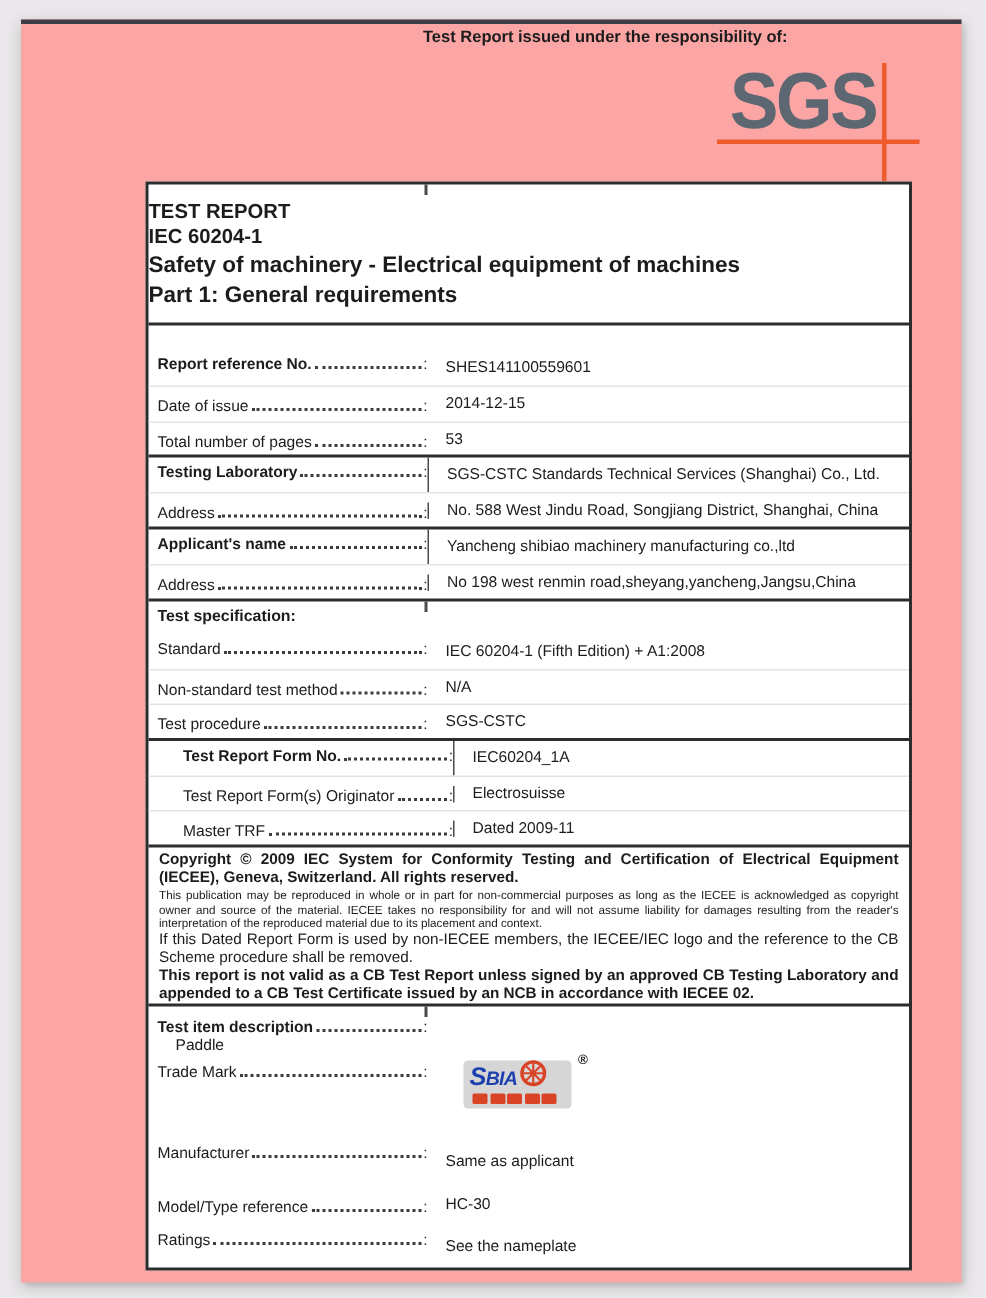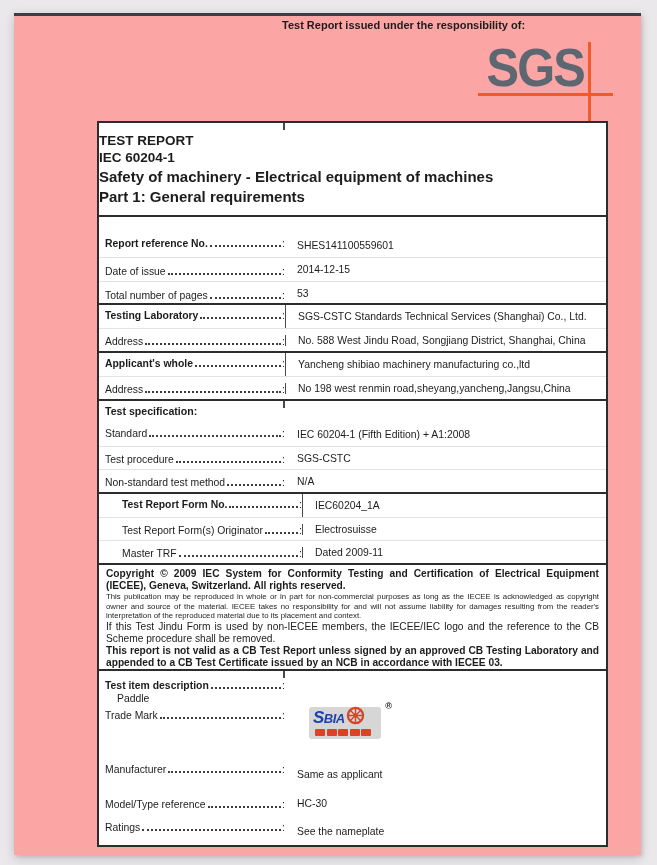--- a/index.html
+++ b/index.html
@@ -117,21 +117,21 @@
             <span class="lbl">Address</span>
             <span class="dots"></span>
           </div>
         <div class="cell-value">No. 588 West Jindu Road, Songjiang District, Shanghai, China</div>
       </div>
     </div>
 
     <div class="block">
       <div class="frow bold vdiv h23">
         <div class="cell-label">
-            <span class="lbl">Applicant's whole</span>
+            <span class="lbl">Applicant's name</span>
             <span class="dots"></span>
           </div>
         <div class="cell-value">Yancheng shibiao machinery manufacturing co.,ltd</div>
       </div>
       <div class="frow sep vdiv h23">
         <div class="cell-label">
             <span class="lbl">Address</span>
             <span class="dots"></span>
           </div>
         <div class="cell-value">No 198 west renmin road,sheyang,yancheng,Jangsu,China</div>
@@ -142,31 +142,31 @@
       <div class="sec-header tick">Test specification:</div>
       <div class="frow h20" style="height:20px">
         <div class="cell-label">
             <span class="lbl">Standard</span>
             <span class="dots"></span>
           </div>
         <div class="cell-value">IEC 60204-1 (Fifth Edition) + A1:2008</div>
       </div>
       <div class="frow sep" style="height:20px">
         <div class="cell-label">
+            <span class="lbl">Non-standard test method</span>
+            <span class="dots"></span>
+          </div>
+        <div class="cell-value">N/A</div>
+      </div>
+      <div class="frow sep" style="height:20px">
+        <div class="cell-label">
             <span class="lbl">Test procedure</span>
             <span class="dots"></span>
           </div>
         <div class="cell-value">SGS-CSTC</div>
-      </div>
-      <div class="frow sep" style="height:20px">
-        <div class="cell-label">
-            <span class="lbl">Non-standard test method</span>
-            <span class="dots"></span>
-          </div>
-        <div class="cell-value">N/A</div>
       </div>
     </div>
 
     <div class="block">
       <div class="frow bold vdiv h22">
         <div class="cell-label">
             <span class="lbl">Test Report Form No.</span>
             <span class="dots"></span>
           </div>
         <div class="cell-value">IEC60204_1A</div>
@@ -183,22 +183,22 @@
             <span class="lbl">Master TRF</span>
             <span class="dots"></span>
           </div>
         <div class="cell-value">Dated 2009-11</div>
       </div>
     </div>
 
     <div class="block copyright">
       <div class="cp-b">Copyright © 2009 IEC System for Conformity Testing and Certification of Electrical Equipment (IECEE), Geneva, Switzerland. All rights reserved.</div>
       <div class="cp-s">This publication may be reproduced in whole or in part for non-commercial purposes as long as the IECEE is acknowledged as copyright owner and source of the material. IECEE takes no responsibility for and will not assume liability for damages resulting from the reader's interpretation of the reproduced material due to its placement and context.</div>
-      <div class="cp-r">If this Test Jindu Form is used by non-IECEE members, the IECEE/IEC logo and the reference to the CB Scheme procedure shall be removed.</div>
-      <div class="cp-b2">This report is not valid as a CB Test Report unless signed by an approved CB Testing Laboratory and appended to a CB Test Certificate issued by an NCB in accordance with IECEE 03.</div>
+      <div class="cp-r">If this Dated Report Form is used by non-IECEE members, the IECEE/IEC logo and the reference to the CB Scheme procedure shall be removed.</div>
+      <div class="cp-b2">This report is not valid as a CB Test Report unless signed by an approved CB Testing Laboratory and appended to a CB Test Certificate issued by an NCB in accordance with IECEE 02.</div>
     </div>
 
     <div class="block blockF">
       <div class="frow bold rF1 tick">
         <div class="cell-label">
             <span class="lbl">Test item description</span>
             <span class="dots"></span>
           </div>
         <div class="cell-value">Paddle</div>
       </div>

